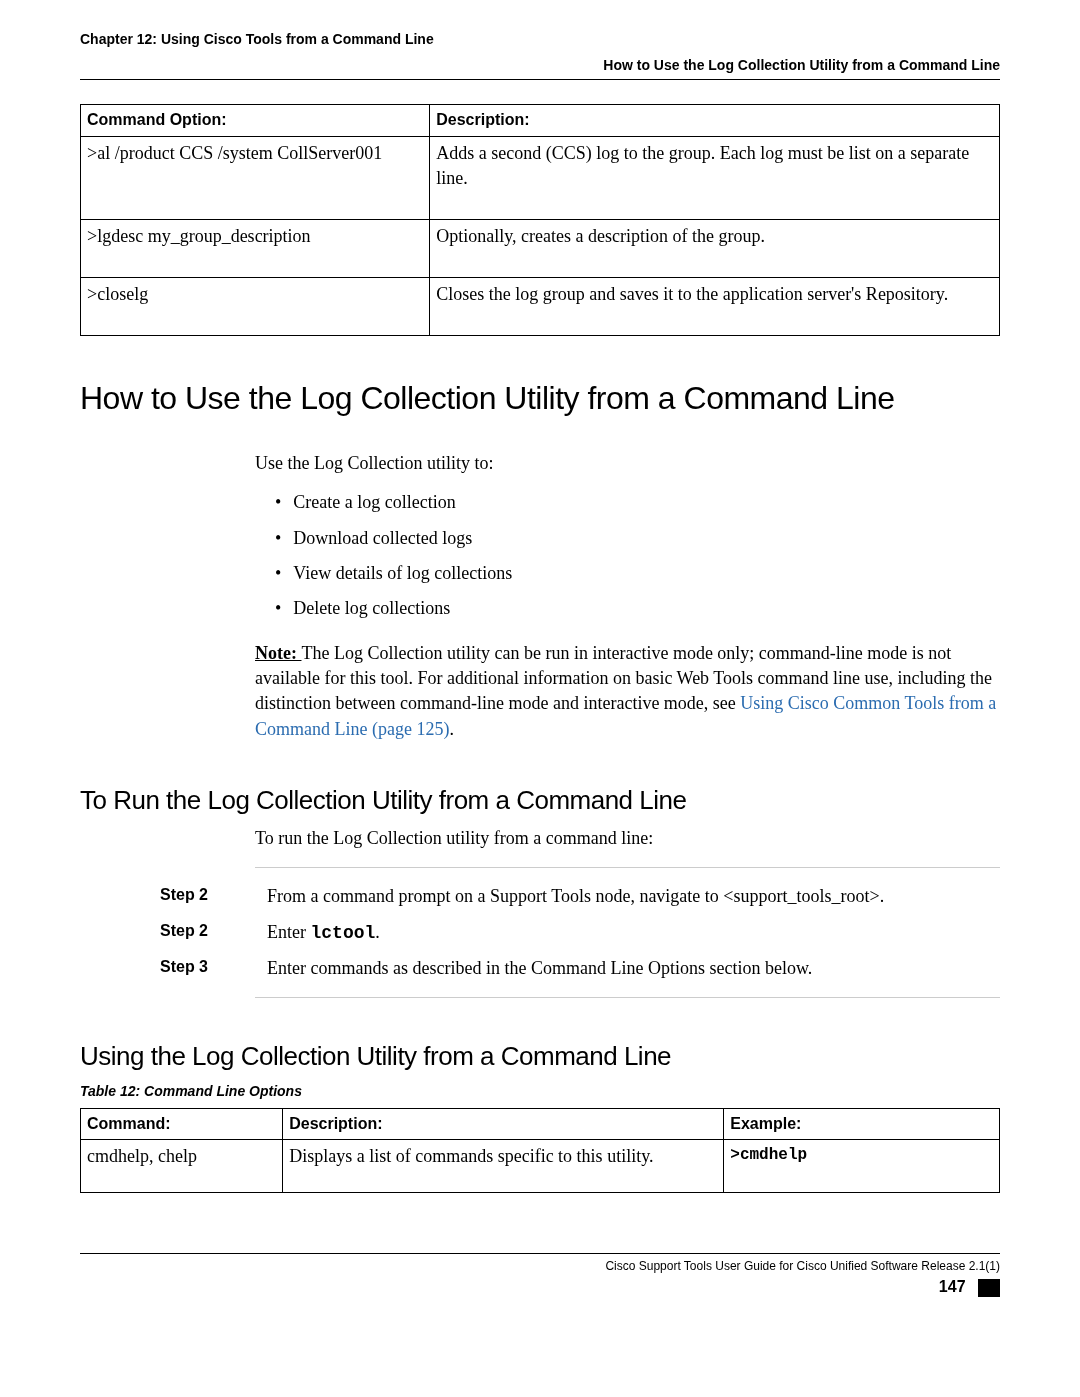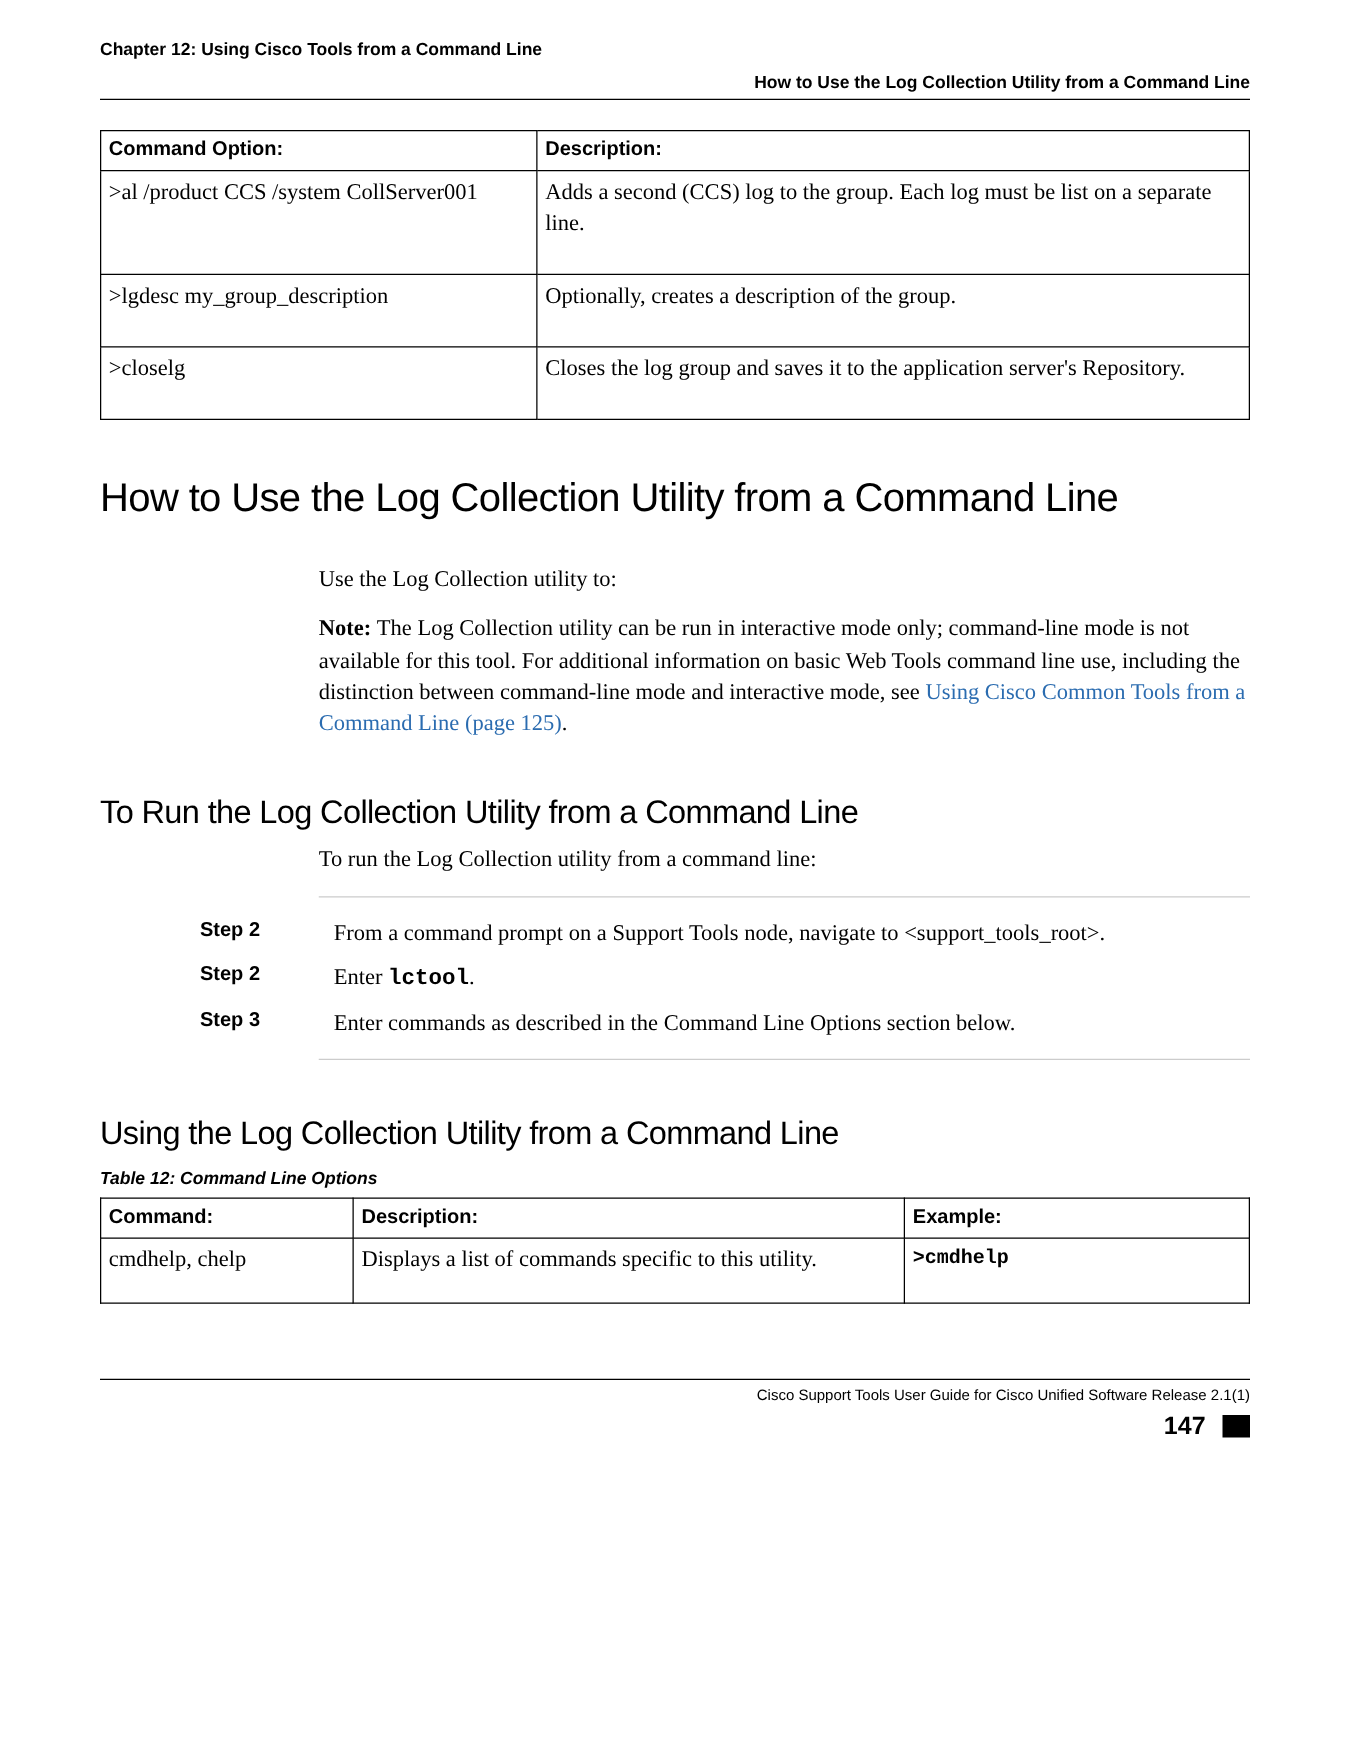--- a/index.html
+++ b/index.html
@@ -59,21 +59,21 @@
     font-size: 26px;
     margin: 40px 0 8px 0;
     letter-spacing: -0.5px;
   }
   .body-indent { margin-left: 175px; }
   p.intro { margin-bottom: 14px; }
   ul.bullets { list-style: none; margin: 0 0 20px 20px; }
   ul.bullets li { margin: 10px 0; }
   ul.bullets li::before { content: "•"; margin-right: 12px; }
   p.note { margin-top: 14px; }
-  p.note .note-label { font-weight: bold; }
+  p.note .note-label { font-weight: bold; text-decoration: underline; }
   a.link { color: #2b6cb0; text-decoration: none; }
   hr.step-rule { border: none; border-top: 1px solid #ccc; margin: 16px 0; }
   .step-row { display: flex; margin: 10px 0; }
   .step-label {
     font-family: Arial, Helvetica, sans-serif;
     font-weight: bold;
     font-size: 16px;
     width: 90px;
     flex-shrink: 0;
     margin-left: 80px;
@@ -106,21 +106,21 @@
   table.cmd2 td.ex { font-family: "Courier New", Courier, monospace; font-weight: bold; font-size: 16px; }
   table.cmd2 td.desc2 { padding-bottom: 22px; }
   .footer {
     border-top: 1px solid #000;
     margin-top: 60px;
     padding-top: 4px;
     font-family: Arial, Helvetica, sans-serif;
     font-size: 12px;
     text-align: right;
   }
-  .footer .pagenum { font-weight: bold; font-size: 20px; margin-top: 2px; }
+  .footer .pagenum { font-weight: bold; font-size: 16px; margin-top: 2px; }
   .footer .blackbox {
     display: inline-block;
     width: 22px;
     height: 18px;
     background: #000;
     vertical-align: middle;
     margin-left: 8px;
   }
 </style>
 </head>
@@ -147,20 +147,26 @@
     <td>&gt;closelg</td>
     <td class="desc">Closes the log group and saves it to the application server's Repository.</td>
   </tr>
 </tbody>
   </table>
 
 <h1 class="main">How to Use the Log Collection Utility from a Command Line</h1>
 
 <div class="body-indent">
   <p class="intro">Use the Log Collection utility to:</p>
+  <ul class="bullets">
+    <li>Create a log collection</li>
+    <li>Download collected logs</li>
+    <li>View details of log collections</li>
+    <li>Delete log collections</li>
+  </ul>
   <p class="note">
     <span class="note-label">Note: </span><span>The Log Collection utility can be run in interactive mode only; command-line mode is not available for this tool. For additional information on basic Web Tools command line use, including the distinction between command-line mode and interactive mode, see </span><a href="#" class="link">Using Cisco Common Tools from a Command Line (page 125)</a><span>.</span>
   </p>
 </div>
 
 <h2 class="sub">To Run the Log Collection Utility from a Command Line</h2>
 
 <div class="body-indent">
   <p class="intro">To run the Log Collection utility from a command line:</p>
   <hr class="step-rule">

